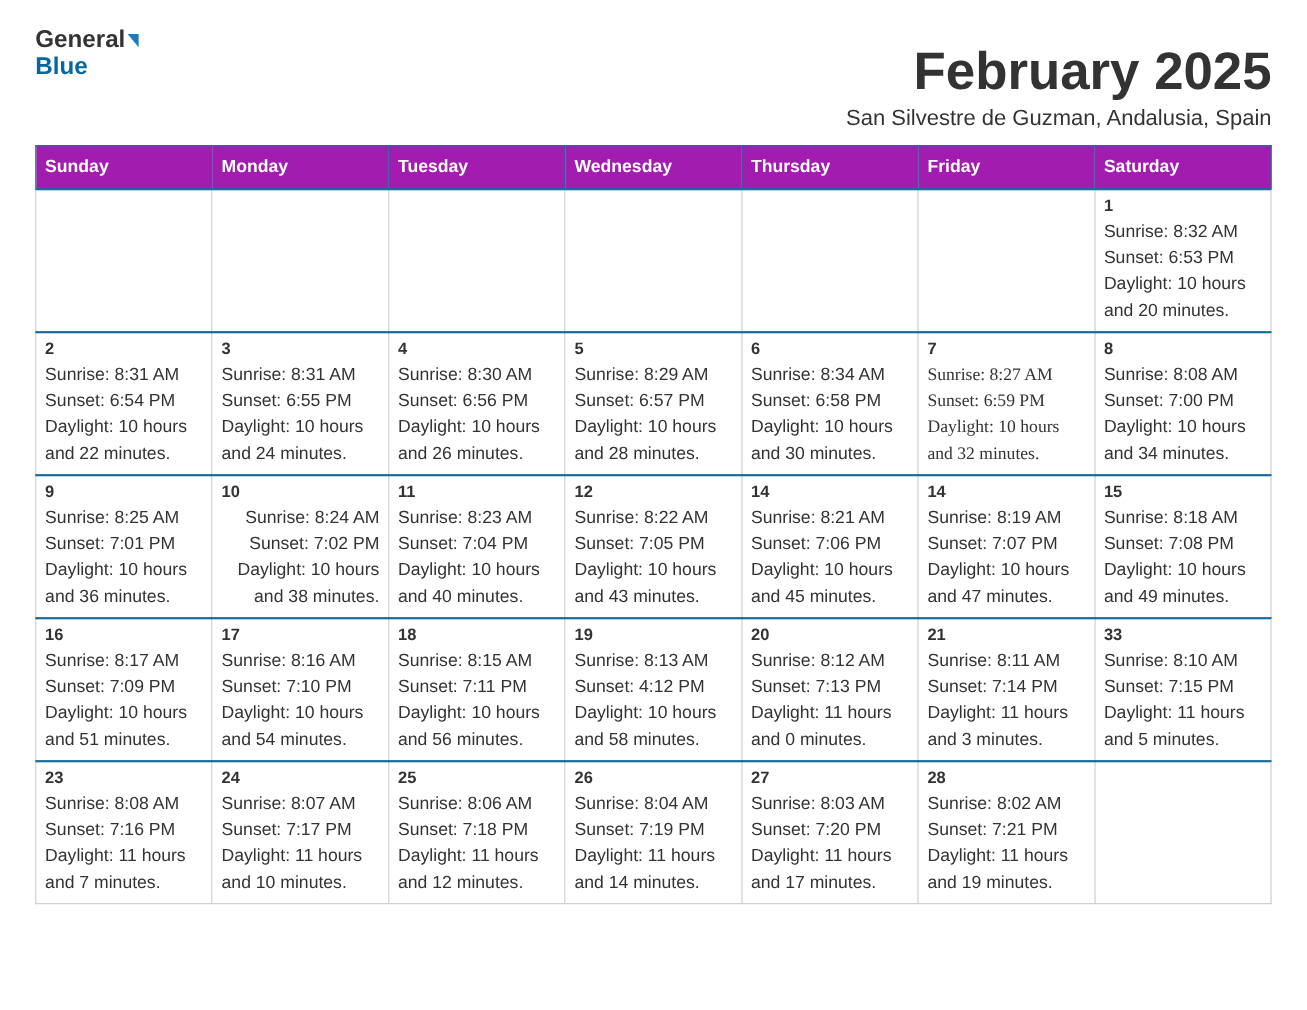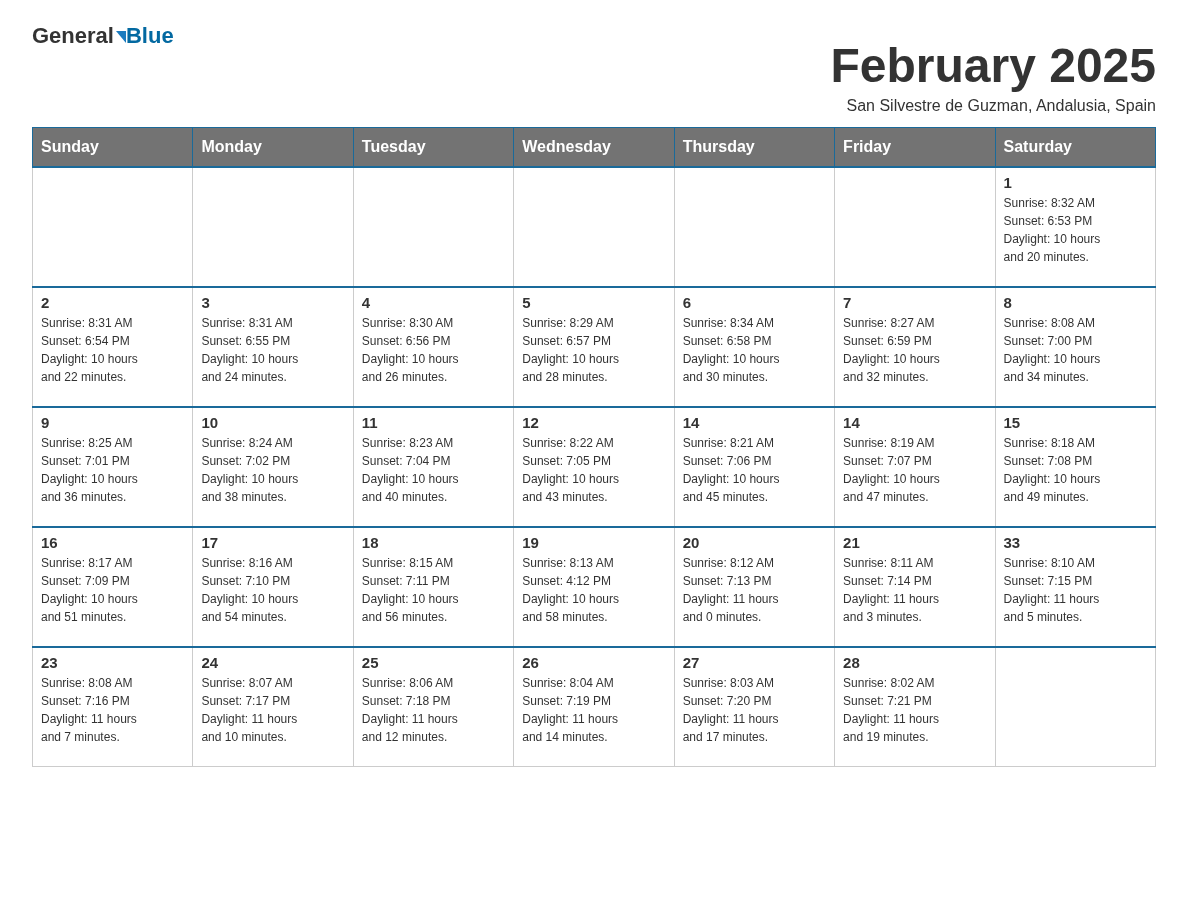--- a/index.html
+++ b/index.html
@@ -12,21 +12,21 @@
       min-height: 918px;
     }
     .header {
       display: flex;
       justify-content: space-between;
       align-items: flex-start;
       margin-bottom: 8px;
     }
     .logo {
       display: flex;
-      flex-direction: row;
+      flex-direction: column;
       align-items: flex-start;
       justify-content: space-between;
     }
     .logo-text {
       font-size: 22px;
       font-weight: bold;
       color: #333;
       line-height: 1.1;
     }
     .logo-text span {
@@ -45,32 +45,32 @@
       text-align: right;
     }
     .title-block h1 {
       font-size: 48px;
       font-weight: bold;
       color: #333;
       line-height: 1.1;
       margin-top: 16px;
     }
     .title-block h2 {
-      font-size: 16px;
+      font-size: 20px;
       font-weight: normal;
       color: #333;
       margin-top: 4px;
     }
     .calendar {
       width: 100%;
       border-collapse: collapse;
       margin-top: 12px;
     }
     .calendar thead tr th {
-      background: #737373;
+      background: #a21caf;
       color: #fff;
       font-size: 16px;
       font-weight: bold;
       padding: 10px 8px;
       text-align: left;
       border: 1px solid #1a6a9a;
     }
     .calendar tbody tr td {
       border: 1px solid #ccc;
       vertical-align: top;
@@ -82,21 +82,21 @@
       width: 14.28%;
     }
     .calendar tbody tr td .day-num {
       font-size: 15px;
       font-weight: bold;
       color: #333;
       display: block;
       margin-bottom: 3px;
     }
     .calendar tbody tr td .day-info {
-      font-size: 12px;
+      font-size: 16px;
       color: #333;
       line-height: 1.5;
     }
     .calendar tbody tr td.empty {
       background: #fff;
     }
     .calendar tbody tr {
       border-top: 2px solid #1a6a9a;
     }
   </style>
@@ -175,21 +175,21 @@
         </td>
         <td>
           <span class="day-num">6</span>
           <div class="day-info" style="white-space: pre-line;">Sunrise: 8:34 AM
 Sunset: 6:58 PM
 Daylight: 10 hours
 and 30 minutes.</div>
         </td>
         <td>
           <span class="day-num">7</span>
-          <div class="day-info" style="white-space: pre-line;">Sunrise: 8:27 AM
+          <div class="day-info" style="white-space: pre-line; font-family: Liberation Serif, serif;">Sunrise: 8:27 AM
 Sunset: 6:59 PM
 Daylight: 10 hours
 and 32 minutes.</div>
         </td>
         <td>
           <span class="day-num">8</span>
           <div class="day-info" style="white-space: pre-line;">Sunrise: 8:08 AM
 Sunset: 7:00 PM
 Daylight: 10 hours
 and 34 minutes.</div>
@@ -198,21 +198,21 @@
       <tr>
         <td>
           <span class="day-num">9</span>
           <div class="day-info" style="white-space: pre-line;">Sunrise: 8:25 AM
 Sunset: 7:01 PM
 Daylight: 10 hours
 and 36 minutes.</div>
         </td>
         <td>
           <span class="day-num">10</span>
-          <div class="day-info" style="white-space: pre-line;">Sunrise: 8:24 AM
+          <div class="day-info" style="white-space: pre-line; text-align: right;">Sunrise: 8:24 AM
 Sunset: 7:02 PM
 Daylight: 10 hours
 and 38 minutes.</div>
         </td>
         <td>
           <span class="day-num">11</span>
           <div class="day-info" style="white-space: pre-line;">Sunrise: 8:23 AM
 Sunset: 7:04 PM
 Daylight: 10 hours
 and 40 minutes.</div>

